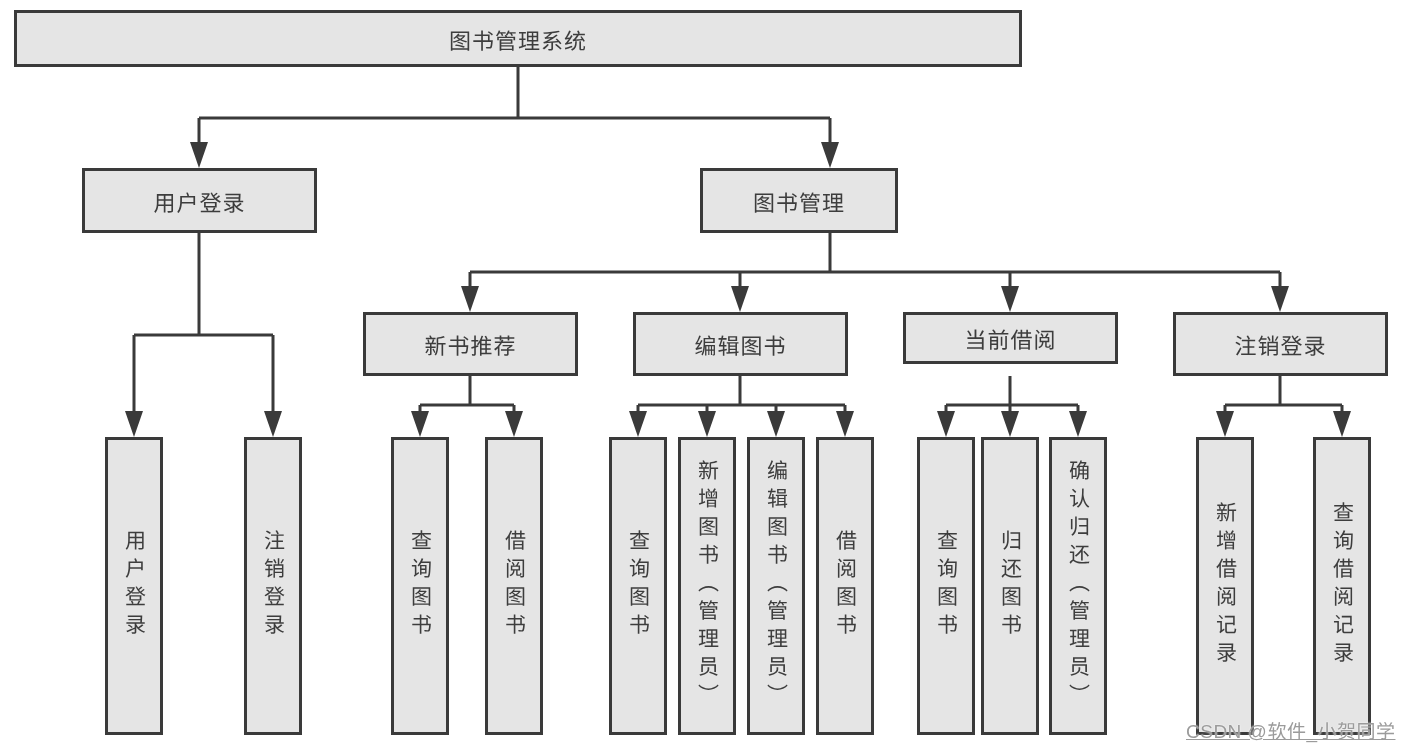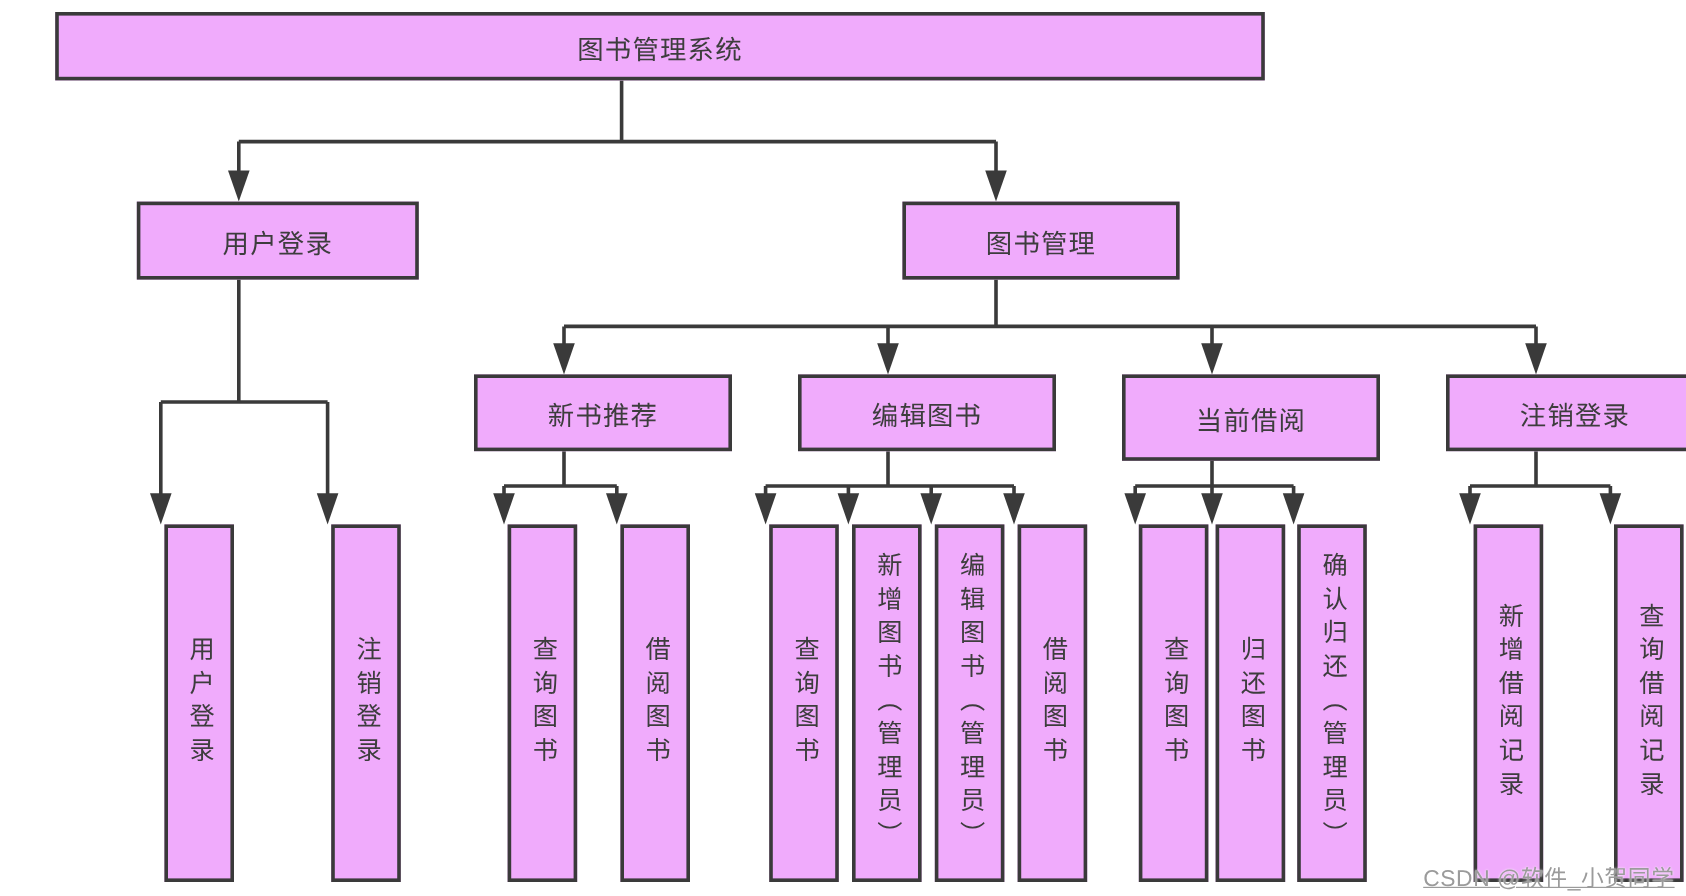--- a/index.html
+++ b/index.html
@@ -20,30 +20,29 @@
     position: absolute;
     left: 0;
     top: 0;
     width: 1405px;
     height: 747px;
     pointer-events: none;
   }
   .node {
     position: absolute;
     box-sizing: border-box;
-    background: #f0abfc;
+    background: #e5e5e5;
     border: 3px solid #3a3a3a;
     display: flex;
     align-items: center;
     justify-content: center;
     color: #3d3d3d;
     font-size: 22px;
     letter-spacing: 1px;
     white-space: nowrap;
-    margin-left: 32px;
   }
   .node.leaf {
     writing-mode: vertical-rl;
     text-orientation: mixed;
     font-size: 21px;
     letter-spacing: 7px;
     line-height: 1;
     white-space: normal;
   }
   .watermark {
@@ -99,25 +98,25 @@
       <polygon points="1001,411 1019,411 1010,437"></polygon>
       <polygon points="1069,411 1087,411 1078,437"></polygon>
       <polygon points="1216,411 1234,411 1225,437"></polygon>
       <polygon points="1333,411 1351,411 1342,437"></polygon>
     </g>
   </svg>
 
   <div class="node" style="left:14px;top:10px;width:1008px;height:57px">图书管理系统</div>
 
   <div class="node" style="left:82px;top:168px;width:235px;height:65px">用户登录</div>
-  <div class="node" style="left:720px;top:168px;width:231px;height:65px">图书管理</div>
+  <div class="node" style="left:700px;top:168px;width:198px;height:65px">图书管理</div>
 
   <div class="node" style="left:363px;top:312px;width:215px;height:64px">新书推荐</div>
   <div class="node" style="left:633px;top:312px;width:215px;height:64px">编辑图书</div>
-  <div class="node" style="left:903px;top:312px;width:215px;height:72px">当前借阅</div>
+  <div class="node" style="left:903px;top:312px;width:215px;height:52px">当前借阅</div>
   <div class="node" style="left:1173px;top:312px;width:215px;height:64px">注销登录</div>
 
   <div class="node leaf" style="left:105px;top:437px;width:58px;height:298px">用户登录</div>
   <div class="node leaf" style="left:244px;top:437px;width:58px;height:298px">注销登录</div>
 
   <div class="node leaf" style="left:391px;top:437px;width:58px;height:298px">查询图书</div>
   <div class="node leaf" style="left:485px;top:437px;width:58px;height:298px">借阅图书</div>
 
   <div class="node leaf" style="left:609px;top:437px;width:58px;height:298px">查询图书</div>
   <div class="node leaf" style="left:678px;top:437px;width:58px;height:298px">新增图书（管理员）</div>

